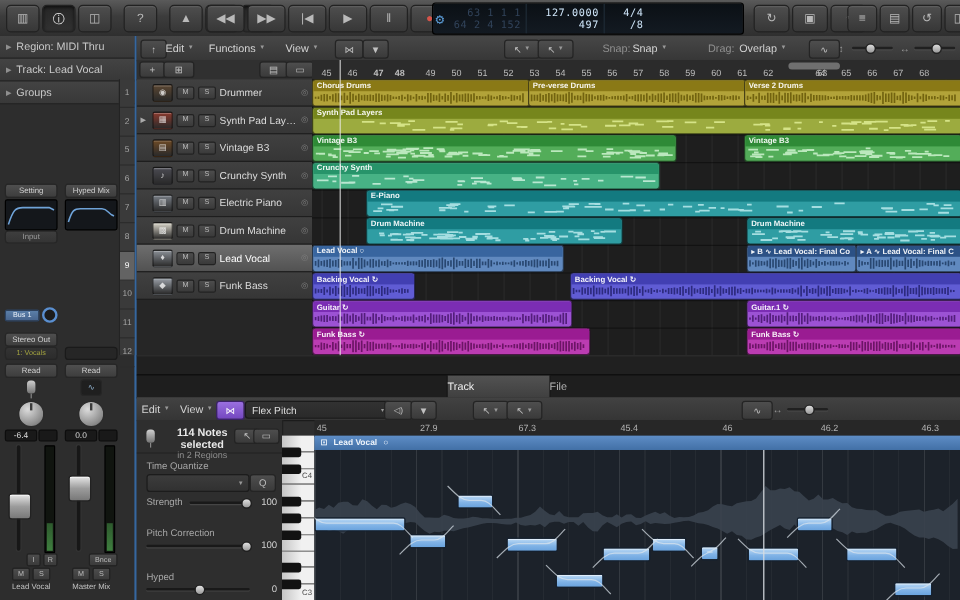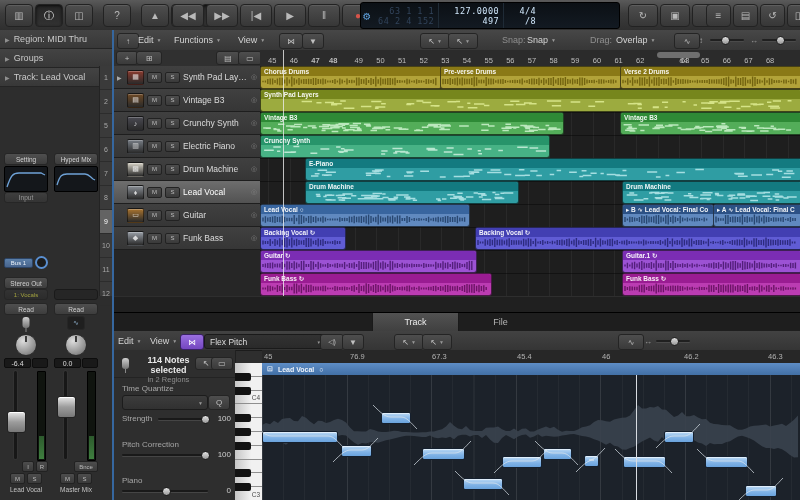--- a/index.html
+++ b/index.html
@@ -85,21 +85,21 @@
   .region{position:absolute;top:0;height:21px;border-radius:3px;overflow:hidden;border:1px solid rgba(0,0,0,.6);
     box-shadow:inset 0 1px 0 rgba(255,255,255,.22)}
   .rg-h{height:9px;display:flex;align-items:center;gap:2px;padding:0 3px;font-size:6.5px;font-weight:bold;
     color:rgba(255,255,255,.93);white-space:nowrap;overflow:hidden}
   .rg-b{position:absolute;left:0;top:9px;right:0;bottom:0}
   #ph1{position:absolute;left:169px;top:20px;width:1px;height:246px;background:rgba(235,235,235,.8);z-index:6}
   #tfiller{position:absolute;left:0;top:266px;right:0;height:16px;background:#202020;border-top:1px solid #2e2e2e}
   
   #editor{position:absolute;left:114px;top:312px;width:686px;height:188px;background:#2e2e2e;border-top:1px solid #000}
   #tabs{position:absolute;left:0;top:0;right:0;height:18px;background:#1e1e1e;border-bottom:1px solid #141414}
-  .tab{position:absolute;top:0;width:85px;height:18px;line-height:18px;text-align:center;font-size:9px;color:#b5b5b5}
+  .tab{position:absolute;top:0;width:85px;height:18px;line-height:18px;text-align:left;font-size:9px;color:#b5b5b5}
   .tab.active{background:linear-gradient(#525252,#404040);color:#ededed;border-left:1px solid #1a1a1a;border-right:1px solid #1a1a1a}
   #etoolbar{position:absolute;left:0;top:18px;right:0;height:19px;background:linear-gradient(#424242,#353535);border-bottom:1px solid #1b1b1b}
   .eselect{position:absolute;top:3px;height:13px;background:linear-gradient(#323232,#2a2a2a);border:1px solid #1a1a1a;border-radius:3px;
     color:#ddd;font-size:8.5px;display:flex;align-items:center;padding:0 5px;gap:6px}
   #einsp{position:absolute;left:0;top:37px;width:121px;bottom:0;background:#2e2e2e;border-right:1px solid #202020}
   #einsp-hdr{position:absolute;left:0;top:3px;right:0;height:24px;border-bottom:1px solid #232323}
   .etitle{font-size:9px;font-weight:bold;color:#e9e9e9;text-align:center}
   .esub{font-size:7.5px;color:#8d8d8d;text-align:center}
   .ctl-lab{font-size:8px;color:#a6a6a6}
   .slider{position:relative;height:2px;background:#191919;border-radius:2px;box-shadow:0 1px 0 #454545}
@@ -173,25 +173,25 @@
     </div>
 </div>
 
 <div id="left">
   <div class="insp-hdr">
     <span class="disc">▶</span>
     <span>Region: MIDI Thru</span>
   </div>
   <div class="insp-hdr">
     <span class="disc">▶</span>
-    <span>Groups</span>
+    <span>Track:  Lead Vocal</span>
   </div>
   <div class="insp-hdr">
     <span class="disc">▶</span>
-    <span>Track:  Lead Vocal</span>
+    <span>Groups</span>
   </div>
 
   <div class="strip" id="strip1">
     <div class="sbtn" style="top:69px;height:10px">Setting</div>
     <div class="eqbox" style="top:82px">
       <svg width="42" height="22" viewBox="0 0 42 22">
           <path d="M2,20 C6,8 8,6 14,6 L36,6 38,7 40,8" stroke="#6fa3d8" stroke-width="1.3" fill="none"></path>
         </svg>
     </div>
     <div class="sbtn" style="top:108px;height:9px;color:#9a9a9a;background:linear-gradient(#3e3e3e,#343434)">Input</div>
@@ -355,20 +355,27 @@
       <div class="barnum" style="left: 376.05px;">62</div>
       <div class="barnum" style="left: 421px;">63</div>
       <div class="barnum" style="left: 419.35px; font-style: italic;">64</div>
       <div class="barnum" style="left: 441px;">65</div>
       <div class="barnum" style="left: 462.65px;">66</div>
       <div class="barnum" style="left: 484.3px;">67</div>
       <div class="barnum" style="left: 505.95px;">68</div>
     </div>
   <div id="headers">
       <div class="thead">
+        <div class="ticon" style="background: linear-gradient(rgb(90, 70, 50), rgb(42, 42, 42));">◉</div>
+        <div class="msb">M</div>
+        <div class="msb">S</div>
+        <div class="tname">Drummer</div>
+        <div class="tmon">◎</div>
+      </div>
+      <div class="thead">
         <div class="disc2">▶</div>
         <div class="ticon" style="background: linear-gradient(rgb(138, 58, 46), rgb(42, 42, 42));">▦</div>
         <div class="msb">M</div>
         <div class="msb">S</div>
         <div class="tname">Synth Pad Layers</div>
         <div class="tmon">◎</div>
       </div>
       <div class="thead">
         <div class="ticon" style="background: linear-gradient(rgb(110, 74, 38), rgb(42, 42, 42));">▤</div>
         <div class="msb">M</div>
@@ -398,27 +405,20 @@
         <div class="tmon">◎</div>
       </div>
       <div class="thead sel">
         <div class="ticon" style="background: linear-gradient(rgb(138, 143, 150), rgb(42, 42, 42));">♦</div>
         <div class="msb">M</div>
         <div class="msb">S</div>
         <div class="tname">Lead Vocal</div>
         <div class="tmon">◎</div>
       </div>
       <div class="thead">
-        <div class="ticon" style="background: linear-gradient(rgb(169, 116, 47), rgb(42, 42, 42));">▭</div>
-        <div class="msb">M</div>
-        <div class="msb">S</div>
-        <div class="tname">Guitar</div>
-        <div class="tmon">◎</div>
-      </div>
-      <div class="thead">
         <div class="ticon" style="background: linear-gradient(rgb(154, 160, 168), rgb(42, 42, 42));">◆</div>
         <div class="msb">M</div>
         <div class="msb">S</div>
         <div class="tname">Funk Bass</div>
         <div class="tmon">◎</div>
       </div>
     </div>
   <div id="lanes">
       <div class="lane" style="top: 0px;">
         <div class="region" style="left: 0px; width: 180px; background: rgb(178, 163, 57);">
@@ -653,21 +653,21 @@
     <div class="ctl-lab" style="position:absolute;left:8px;top:64px">Strength</div>
     <div class="slider" style="position:absolute;left:44px;top:68px;width:50px">
         <i style="right:-2px"></i>
       </div>
     <div class="ctl-val" style="position:absolute;right:4px;top:64px;width:18px">100</div>
     <div class="ctl-lab" style="position:absolute;left:8px;top:90px">Pitch Correction</div>
     <div class="slider" style="position:absolute;left:8px;top:104px;width:86px">
         <i style="right:-2px"></i>
       </div>
     <div class="ctl-val" style="position:absolute;right:4px;top:100px;width:18px">100</div>
-    <div class="ctl-lab" style="position:absolute;left:8px;top:126px">Piano</div>
+    <div class="ctl-lab" style="position:absolute;left:8px;top:126px">Hyped</div>
     <div class="slider" style="position:absolute;left:8px;top:140px;width:86px">
         <i style="left:40px"></i>
       </div>
     <div class="ctl-val" style="position:absolute;right:4px;top:136px;width:18px">0</div>
   </div>
 
   <div id="piano">
       <div class="wkey" style="top: 0px; height: 12.8px;"></div>
       <div class="wkey" style="top: 13.8px; height: 12.8px;"></div>
       <div class="wkey" style="top: 27.6px; height: 12.8px;">
@@ -685,21 +685,21 @@
       <div class="bkey" style="top: 9.8px;"></div>
       <div class="bkey" style="top: 23.6px;"></div>
       <div class="bkey" style="top: 51.2px;"></div>
       <div class="bkey" style="top: 65px;"></div>
       <div class="bkey" style="top: 78.8px;"></div>
       <div class="bkey" style="top: 106.4px;"></div>
       <div class="bkey" style="top: 120.2px;"></div>
     </div>
   <div id="eruler">
       <div class="etick" style="left: 2px;">45</div>
-      <div class="etick" style="left: 88px;">76.9</div>
+      <div class="etick" style="left: 88px;">27.9</div>
       <div class="etick" style="left: 170px;">67.3</div>
       <div class="etick" style="left: 255px;">45.4</div>
       <div class="etick" style="left: 340px;">46</div>
       <div class="etick" style="left: 422px;">46.2</div>
       <div class="etick" style="left: 506px;">46.3</div>
     </div>
   <div id="eregionbar">
     <span>⊡</span>
     <span>Lead Vocal</span>
     <span style="font-weight:normal">○</span>

